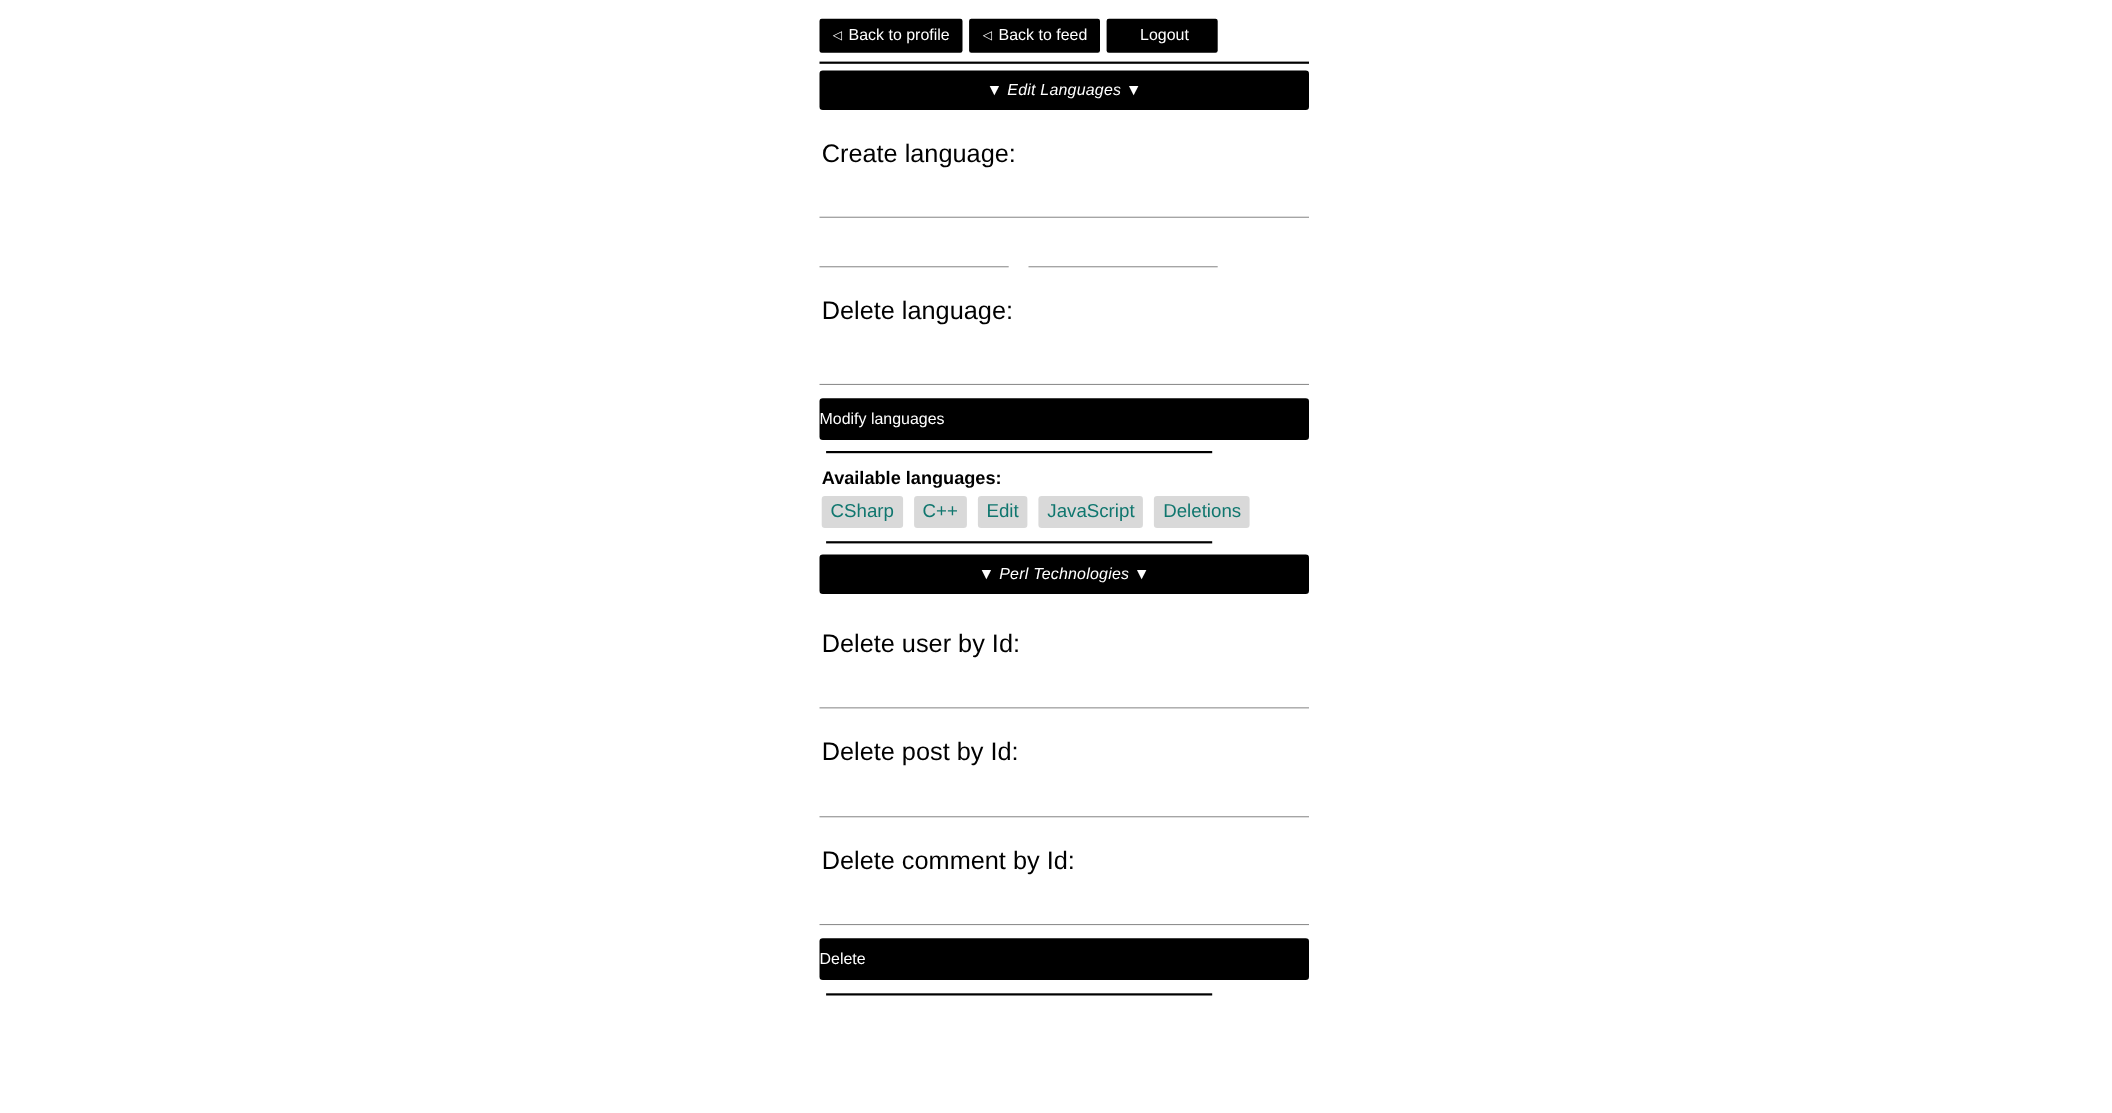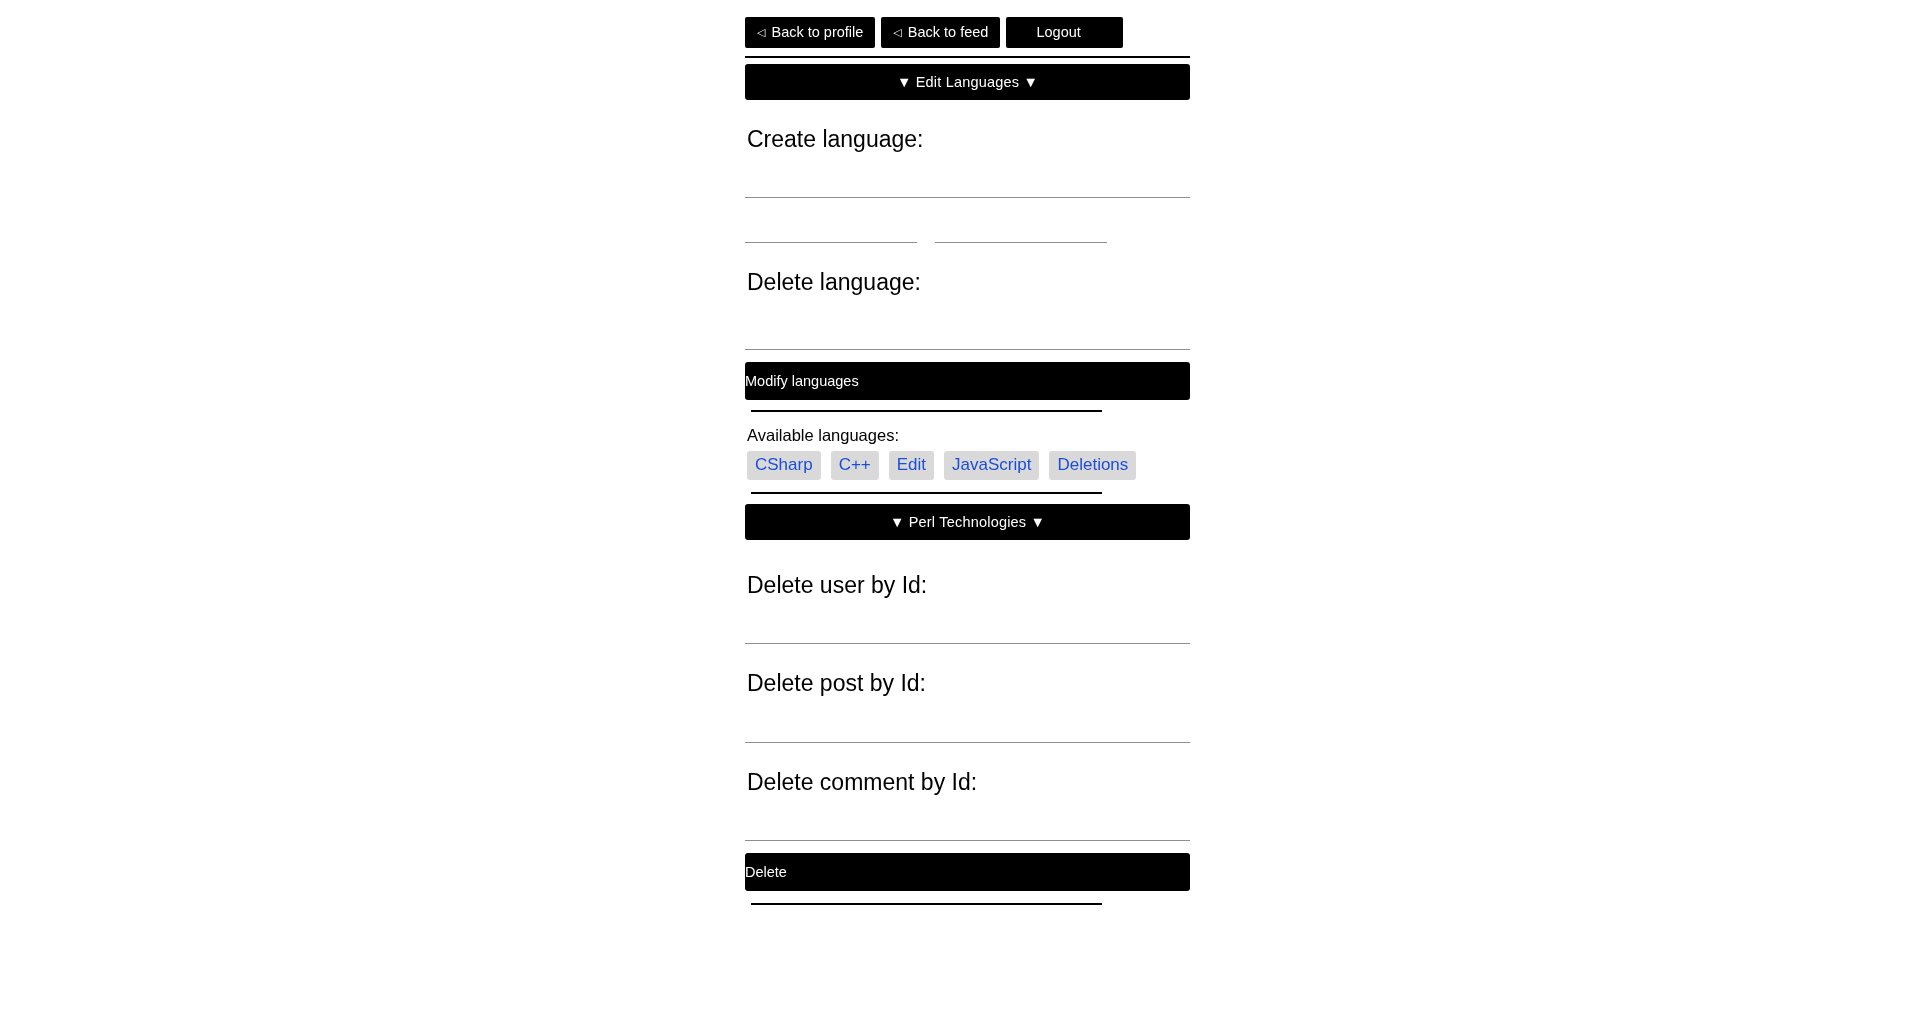--- a/index.html
+++ b/index.html
@@ -42,21 +42,21 @@
     padding: 8px 12px;
     cursor: pointer;
     border-radius: 2px;
     white-space: nowrap;
     display: inline-flex;
     align-items: center;
     gap: 6px;
   }
   .navbtn.logout {
     padding-left: 30px;
-    padding-right: 42px;
+    padding-right: 26px;
   }
   .tri-left {
     display: inline-block;
     font-size: 11px;
     line-height: 1;
   }
 
   .hr-black {
     border: none;
     border-top: 2px solid #000000;
@@ -69,20 +69,21 @@
     background: #000000;
     color: #ffffff;
     border: none;
     font-family: "Liberation Sans", sans-serif;
     font-size: 14.5px;
     padding: 10px 12px;
     text-align: center;
     cursor: pointer;
     border-radius: 3px;
     letter-spacing: 0.2px;
+    font-style: italic;
   }
   .action-btn {
     display: block;
     width: 100%;
     background: #000000;
     color: #ffffff;
     border: none;
     font-family: "Liberation Sans", sans-serif;
     font-size: 14.5px;
     padding: 11px 0;
@@ -119,30 +120,31 @@
     margin-top: 0;
   }
   .pair .line-input { margin-top: 17px; }
 
   .tall-gap { height: 8px; }
 
   .avail-label {
     font-size: 16.5px;
     color: #000000;
     margin: 14px 0 6px 2px;
+    font-weight: bold;
   }
   .chips {
     display: flex;
     flex-wrap: wrap;
     gap: 7px 10px;
     margin-left: 2px;
   }
   .chip {
     background: #d9d9d9;
-    color: #1d4ed8;
+    color: #0f766e;
     font-size: 17px;
     padding: 3px 8px;
     border-radius: 3px;
     line-height: 1.35;
     cursor: pointer;
   }
   .rule-partial {
     border: none;
     border-top: 2px solid #000000;
     margin: 12px 0 10px 6px;

